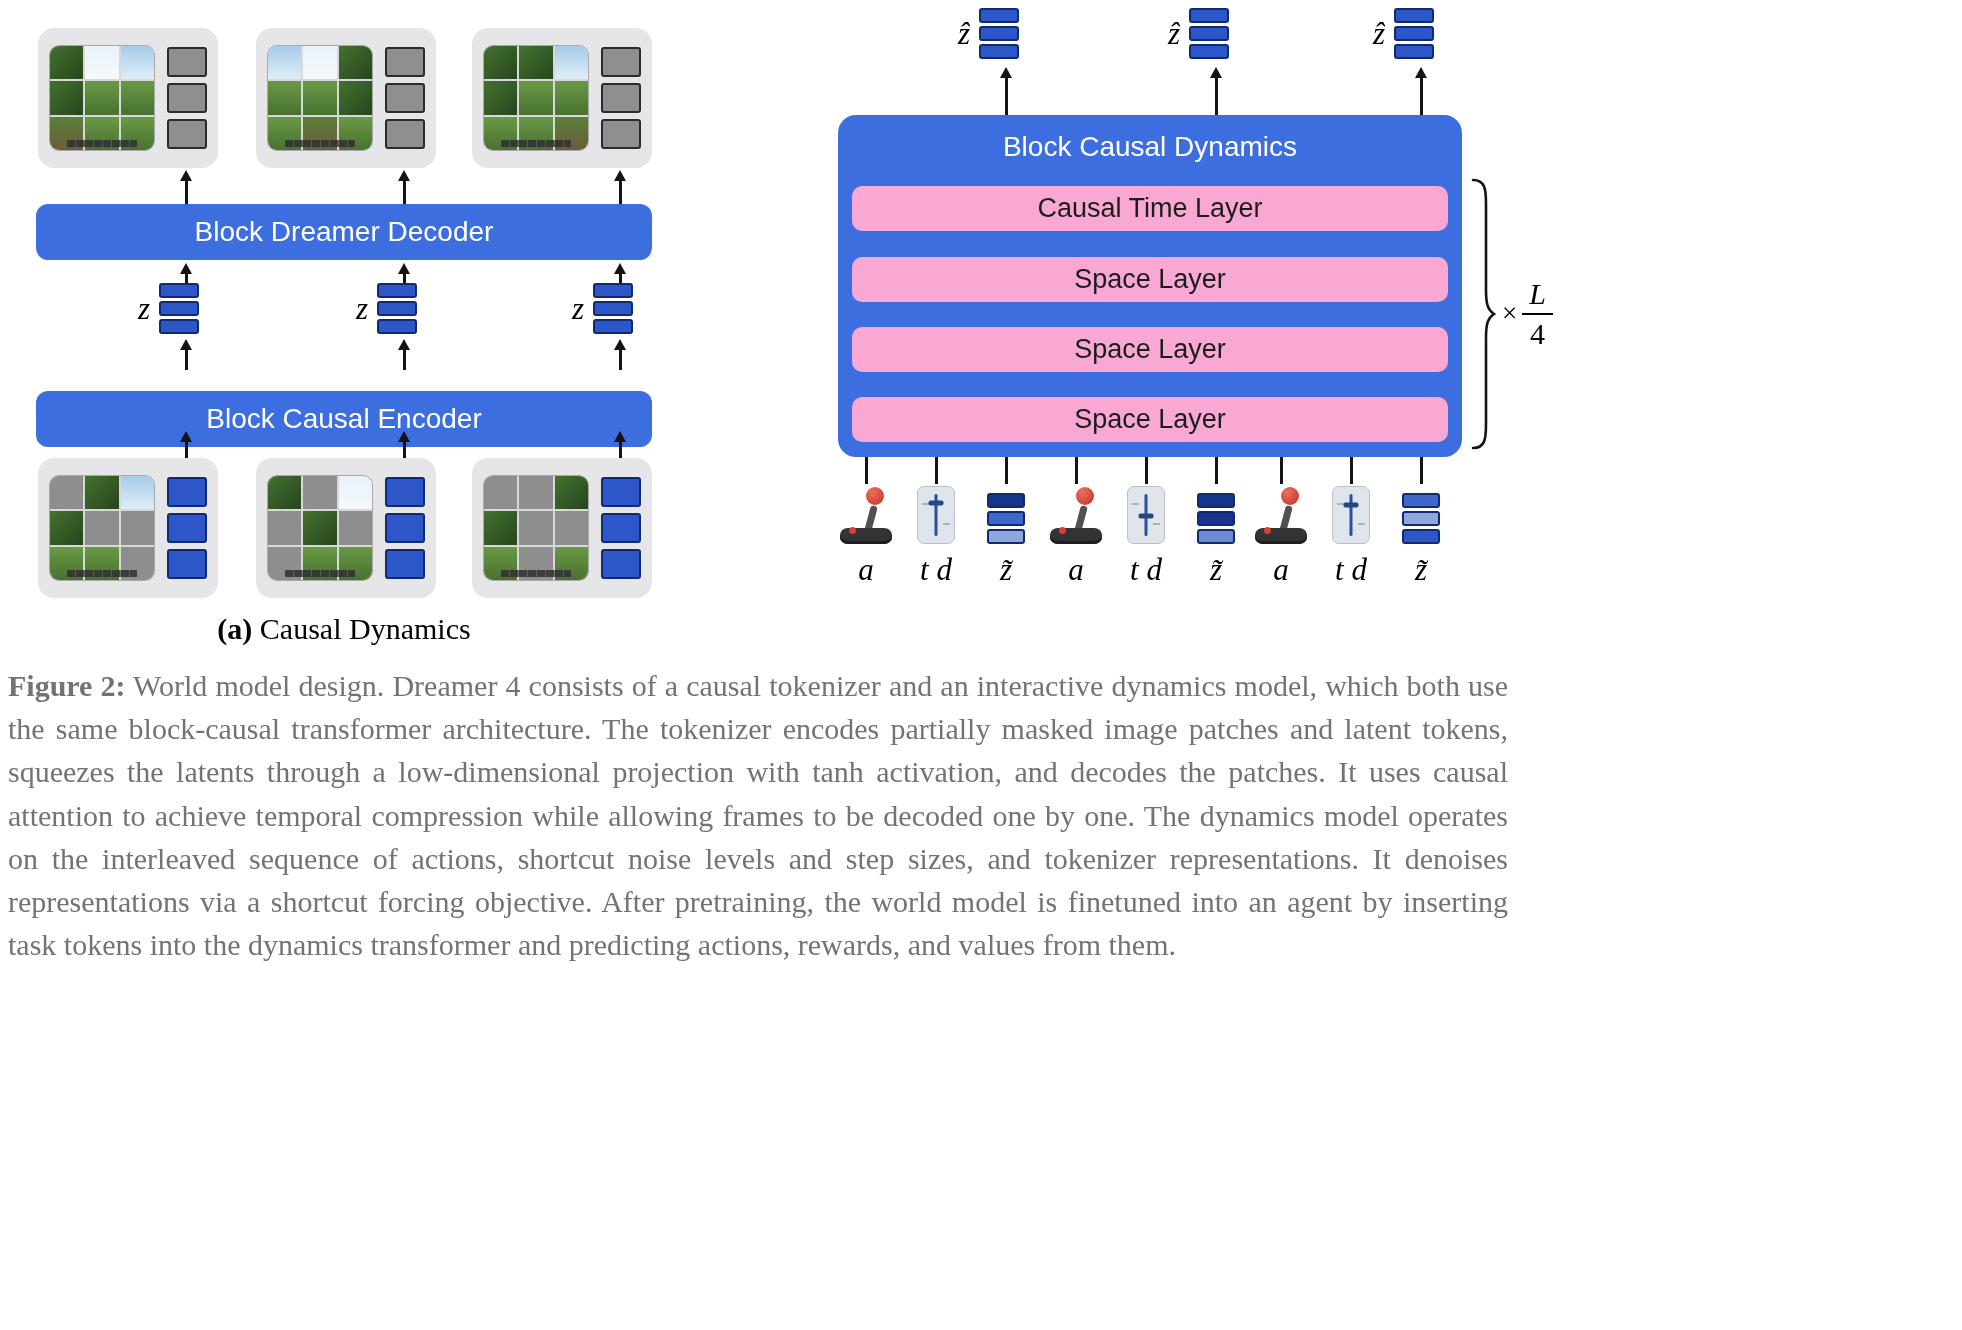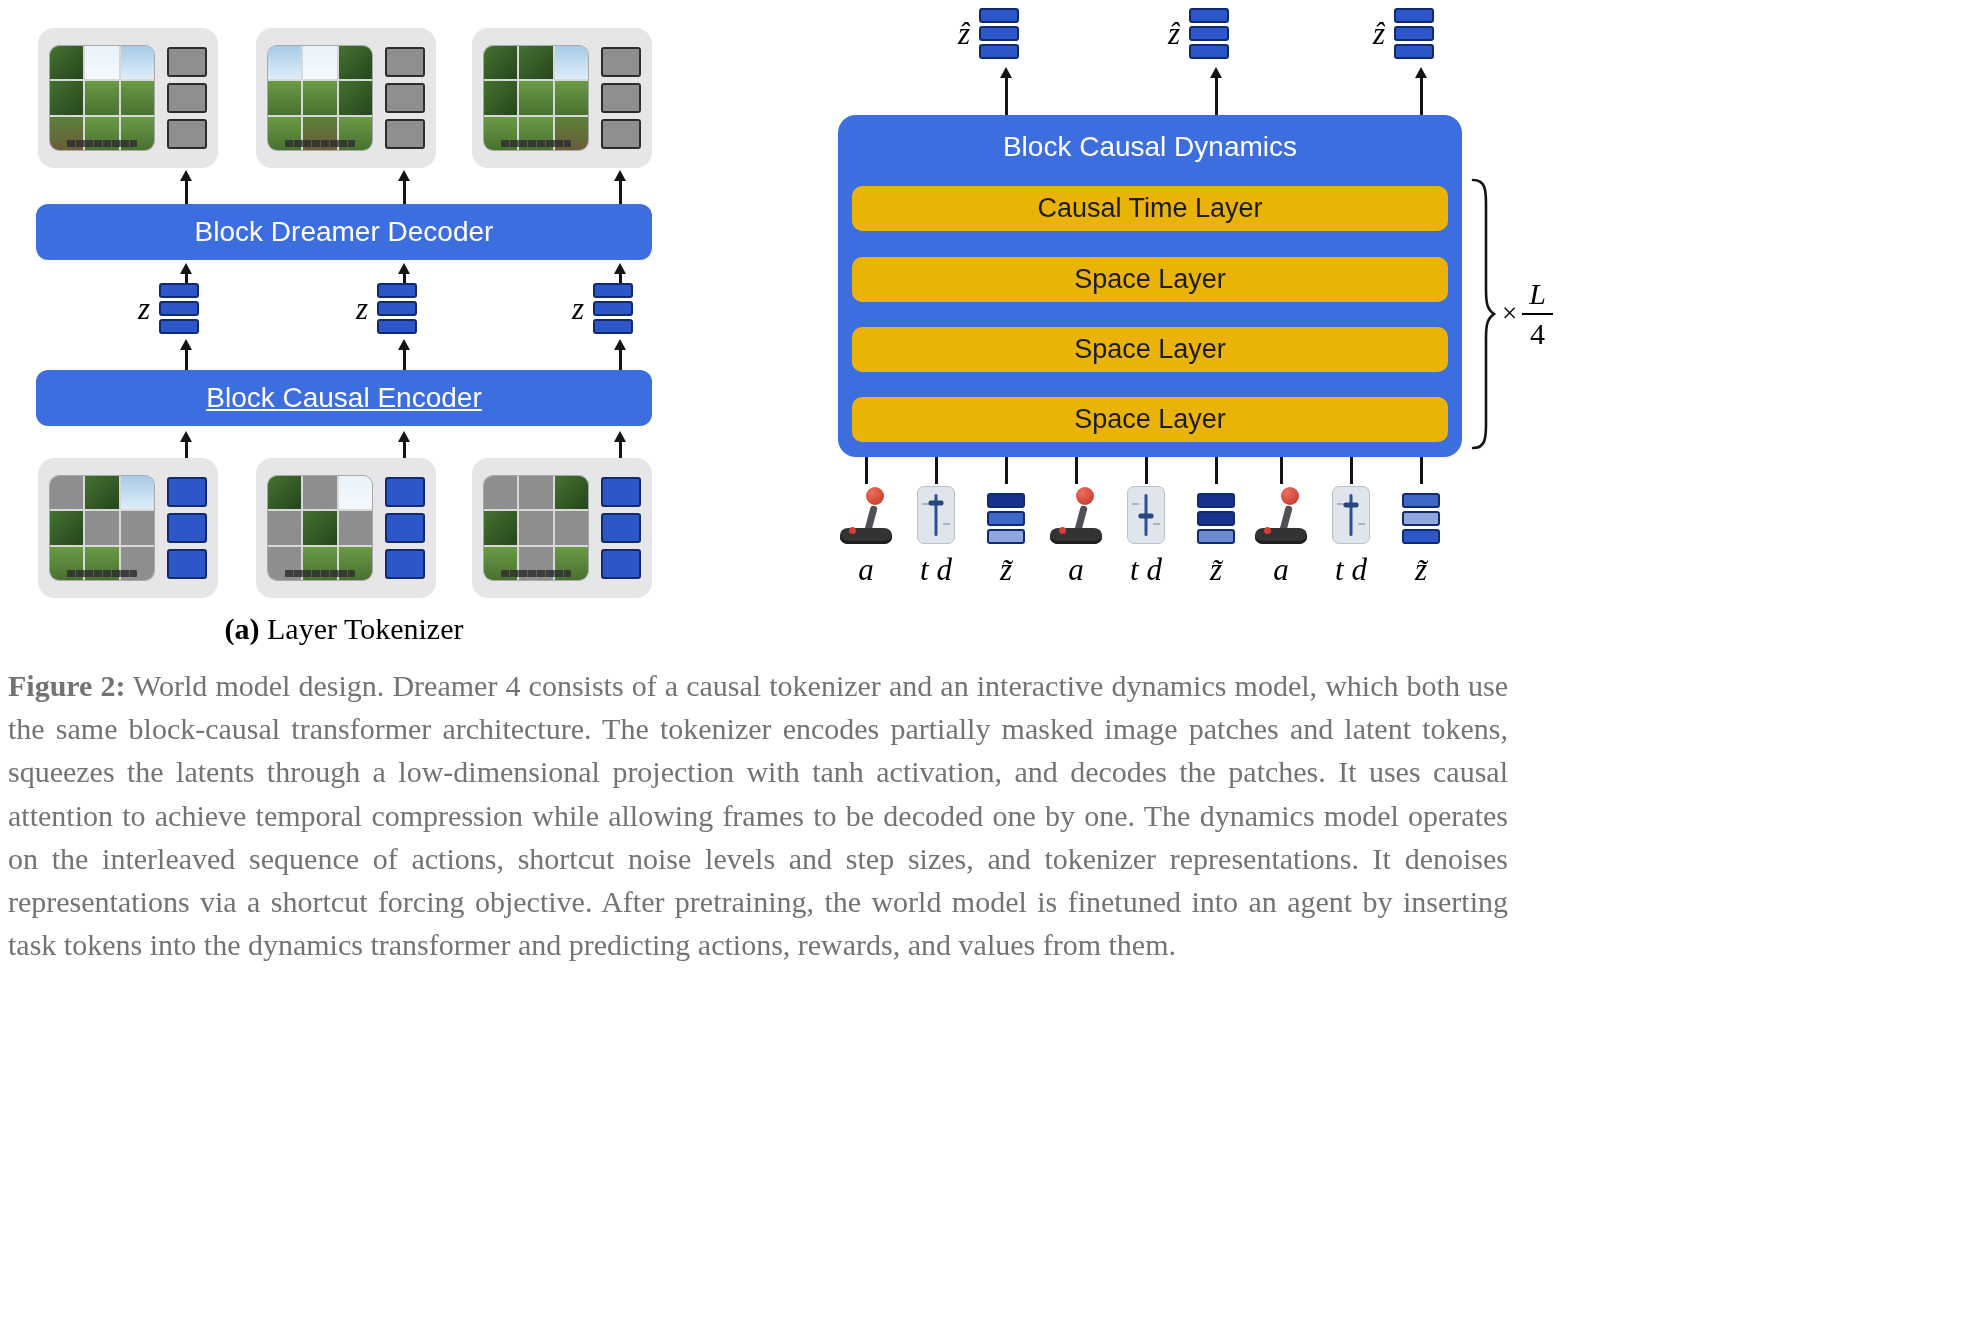--- a/index.html
+++ b/index.html
@@ -41,21 +41,21 @@
   .z-stack { display:flex; flex-direction:column; gap:3px; width:40px; }
   .z-stack .tok { width:40px; height:15px; }
 
   .panel-caption { position:absolute; top:612px; text-align:center; color:#000;
                    font-family:"Liberation Serif","DejaVu Serif",serif; font-size:30px; }
 
   
   .dyn-block { position:absolute; left:838px; top:115px; width:624px; height:342px;
                background:#3d6ee0; border-radius:18px; }
   .dyn-title { position:absolute; top:16px; left:0; right:0; text-align:center; color:#fff; font-size:28px; }
-  .layer-row { position:absolute; left:14px; width:596px; height:45px; background:#eab308;
+  .layer-row { position:absolute; left:14px; width:596px; height:45px; background:#f9a8d4;
                border-radius:10px; color:#1c1c1e; font-size:27px;
                display:flex; align-items:center; justify-content:center; }
 
   .brace-svg { position:absolute; left:1470px; top:178px; }
   .repeat-label { position:absolute; left:1502px; top:278px; display:flex; align-items:center; gap:5px;
                   font-family:"Liberation Serif","DejaVu Serif",serif; color:#000; }
   .times { font-size:27px; }
   .frac { display:flex; flex-direction:column; align-items:center; line-height:1.05; }
   .frac .num { font-style:italic; font-size:30px; border-bottom:2.5px solid #000; padding:0 7px 3px; }
   .frac .den { font-size:30px; padding-top:3px; }
@@ -191,21 +191,21 @@
         <div class="tok tok-blue"></div>
         <div class="tok tok-blue"></div>
         <div class="tok tok-blue"></div>
       </div>
   </div>
 
   <div class="arrow" style="left:185px; top:349px; height:21px;"></div>
   <div class="arrow" style="left:403px; top:349px; height:21px;"></div>
   <div class="arrow" style="left:619px; top:349px; height:21px;"></div>
 
-  <div class="bar" style="top:370px;text-decoration:underline;">Block Causal Encoder</div>
+  <div class="bar" style="top:391px;">Block Causal Encoder</div>
 
   <div class="arrow" style="left:185px; top:441px; height:17px;"></div>
   <div class="arrow" style="left:403px; top:441px; height:17px;"></div>
   <div class="arrow" style="left:619px; top:441px; height:17px;"></div>
 
   <div class="frame-group" style="left:38px; top:458px;">
     <div class="mc-image">
       <div class="hotbar"></div>
     <div class="patch p-masked"></div>
         <div class="patch p-tree"></div>
@@ -257,21 +257,21 @@
       </div>
     <div class="token-col">
         <div class="tok tok-blue"></div>
         <div class="tok tok-blue"></div>
         <div class="tok tok-blue"></div>
       </div>
   </div>
 
   <div class="panel-caption" style="left:36px; width:616px;">
     <b>(a)</b>
-    <span>Layer Tokenizer</span>
+    <span>Causal Dynamics</span>
   </div>
 
   <div class="z-unit" style="left:958px; top:8px;">
     <span class="z-sym">ẑ</span>
     <div class="z-stack">
         <div class="tok tok-blue"></div>
         <div class="tok tok-blue"></div>
         <div class="tok tok-blue"></div>
       </div>
   </div>

